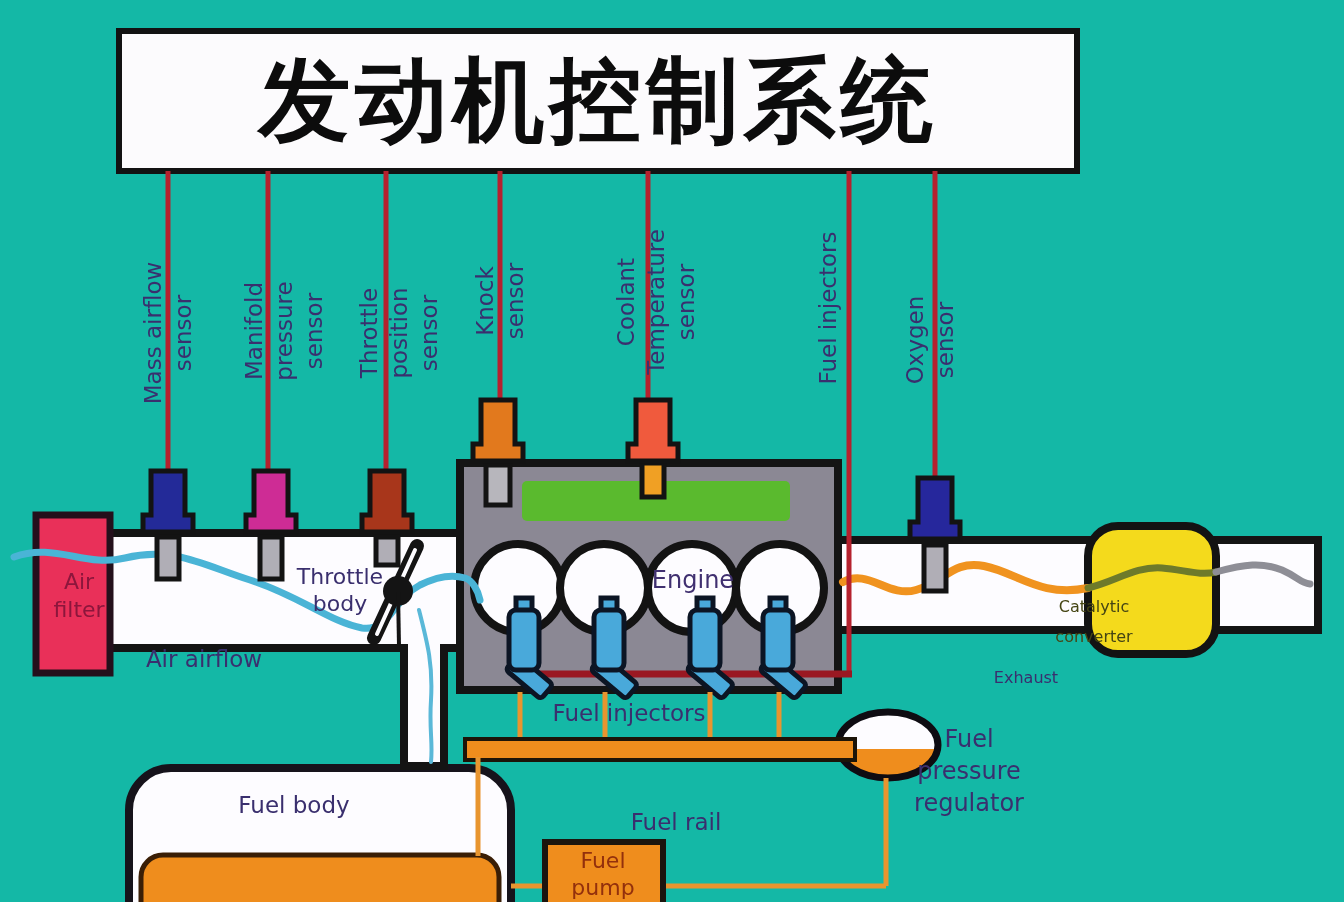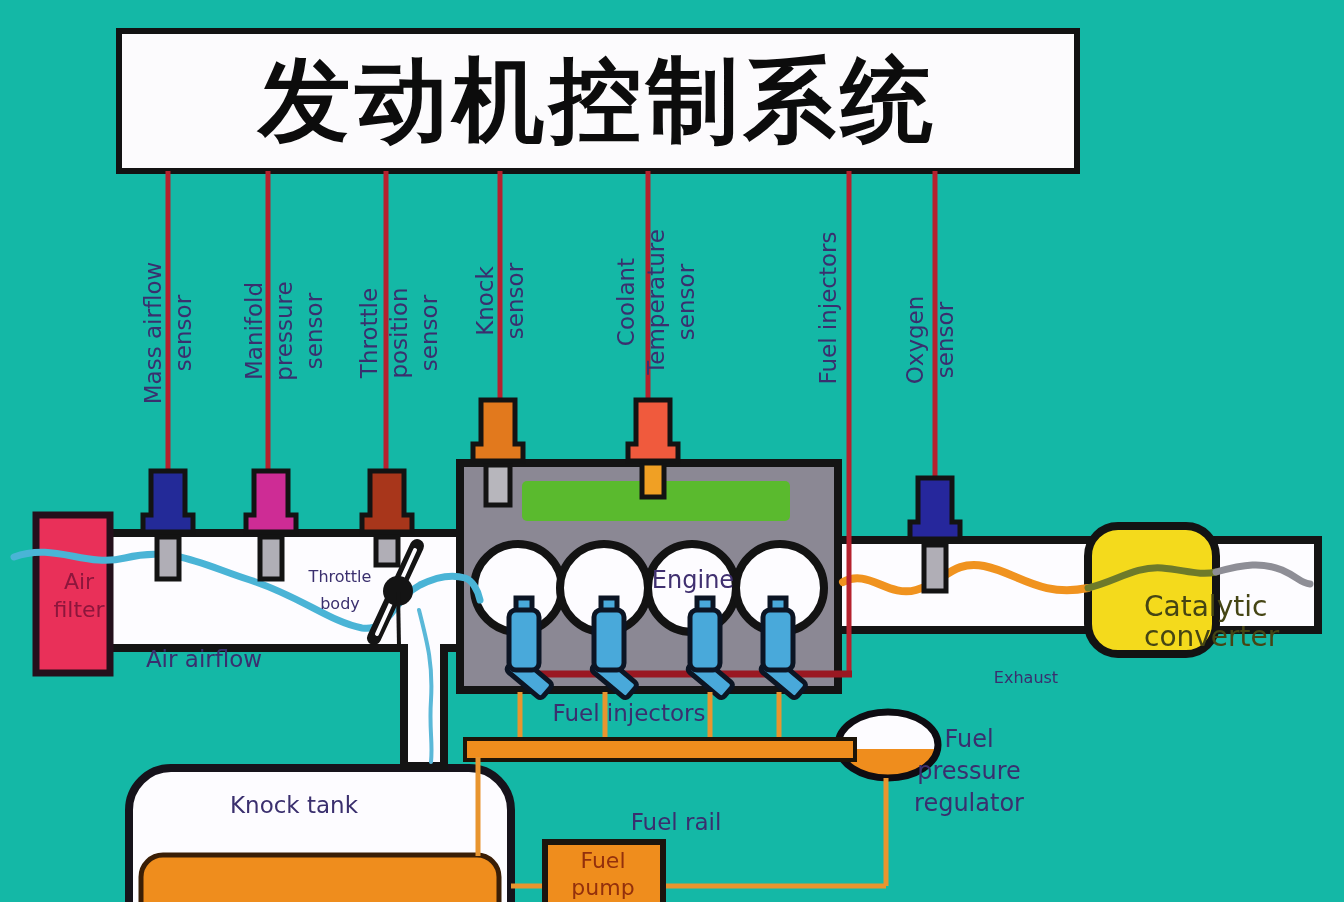--- a/index.html
+++ b/index.html
@@ -135,28 +135,28 @@
 <div class="rlabel" style="left:548px;top:257px;width:215px;height:90px">Coolant
 Temperature
 sensor</div>
 <div class="rlabel" style="left:723px;top:293px;width:210px;height:30px">Fuel injectors</div>
 <div class="rlabel" style="left:860px;top:310px;width:140px;height:60px">Oxygen
 sensor</div>
 
 <div class="lbl" style="left:633px;top:567px;width:120px;font-size:24px;color:#403070">Engine</div>
 <div class="lbl" style="left:39px;top:568px;width:80px;font-size:22px;line-height:28px;color:#8c163c">Air
 filter</div>
-<div class="lbl" style="left:280px;top:563px;width:120px;font-size:16px">Throttle
+<div class="lbl" style="left:280px;top:563px;width:120px;font-size:22px">Throttle
 body</div>
 <div class="lbl" style="left:134px;top:646px;width:140px">Air airflow</div>
 <div class="lbl" style="left:956px;top:664px;width:140px;font-size:16px">Exhaust</div>
-<div class="lbl" style="left:1144px;top:592px;width:108px;font-size:28px;line-height:30px;color:#454514">Catalytic
+<div class="lbl" style="left:1040px;top:592px;width:108px;font-size:16px;line-height:30px;color:#454514">Catalytic
 converter</div>
 <div class="lbl" style="left:549px;top:700px;width:160px">Fuel injectors</div>
 <div class="lbl" style="left:616px;top:809px;width:120px">Fuel rail</div>
 <div class="lbl" style="left:889px;top:723px;width:160px;font-size:24px;line-height:32px">Fuel
 pressure
 regulator</div>
-<div class="lbl" style="left:224px;top:792px;width:140px">Knock tank</div>
+<div class="lbl" style="left:224px;top:792px;width:140px">Fuel body</div>
 <div class="lbl" style="left:553px;top:847px;width:100px;font-size:22px;color:#93300c">Fuel
 pump</div>
 
 </div>
 
 </body></html>

